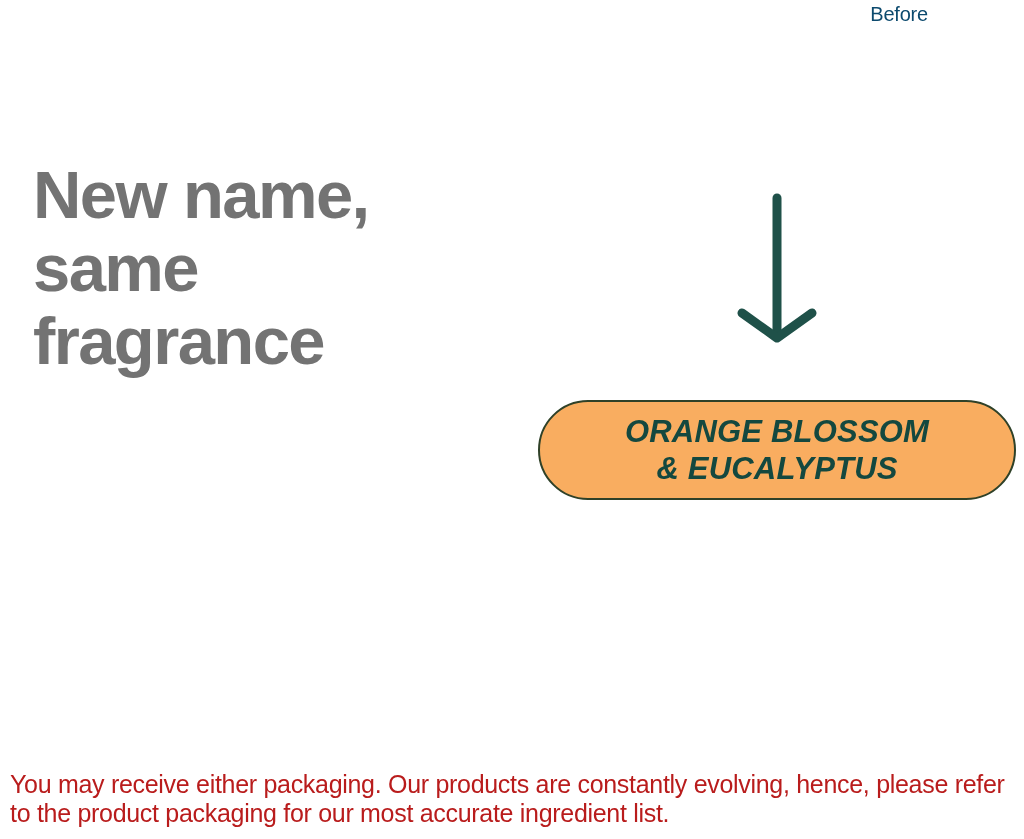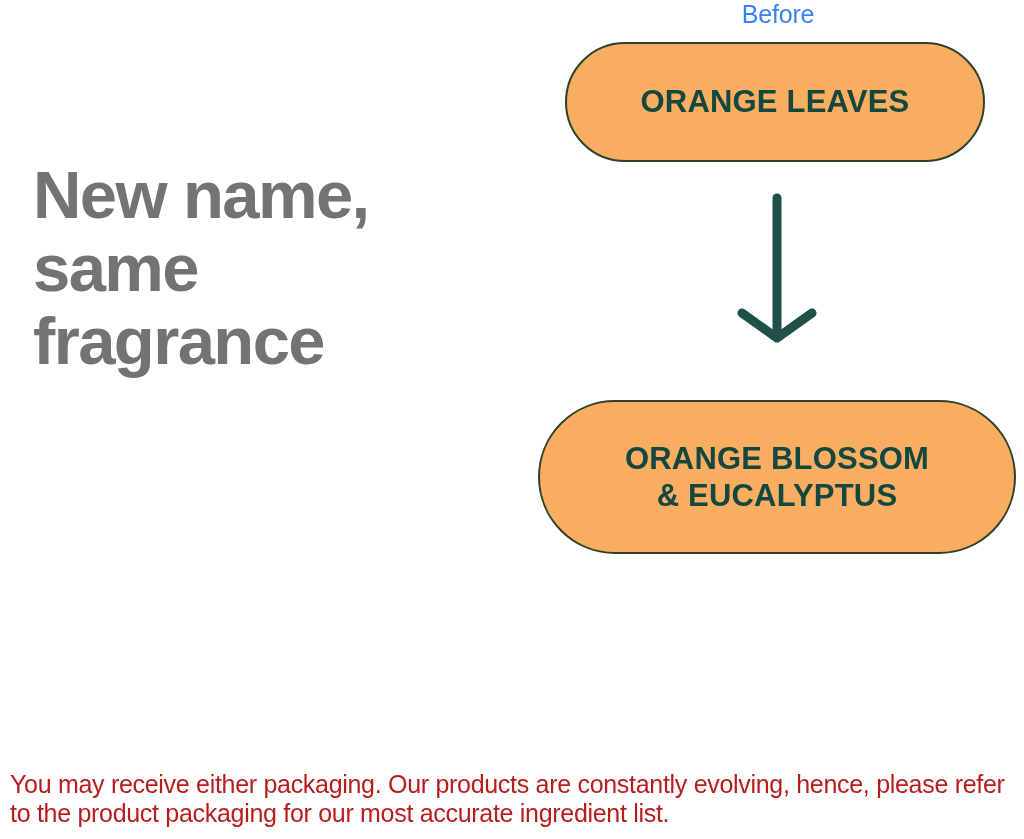--- a/index.html
+++ b/index.html
@@ -36,26 +36,26 @@
   .stage {
     position: absolute;
     left: 0;
     top: 0;
     width: 1024px;
     height: 560px;
   }
 
   .stage-label {
     position: absolute;
-    color: #3b82f6;
+    color: #0c4a6e;
     font-family: "Liberation Sans", sans-serif;
     font-weight: normal;
-    font-size: 25px;
+    font-size: 20px;
     line-height: 30px;
-    text-align: center;
+    text-align: right;
     letter-spacing: -0.2px;
   }
   .label-before {
     left: 628px;
     top: -1px;
     width: 300px;
   }
   .label-after {
     left: 628px;
     top: 360px;
@@ -82,24 +82,25 @@
     top: 42px;
     width: 420px;
     height: 120px;
     font-size: 31px;
     line-height: 36px;
   }
   .pill-after {
     left: 538px;
     top: 400px;
     width: 478px;
-    height: 154px;
+    height: 100px;
     font-size: 31px;
     line-height: 37px;
     white-space: pre-line;
+    font-style: italic;
   }
 
   .arrow-wrap {
     position: absolute;
     left: 700px;
     top: 180px;
     width: 160px;
     height: 175px;
   }
   .arrow-wrap svg {
@@ -126,23 +127,20 @@
 <body>
 
 <div class="headline">New name,
 same
 fragrance</div>
 
 <div class="stage">
 
   <div class="stage-label label-before">Before</div>
 
-  <div class="pill pill-before">
-    <span>ORANGE LEAVES</span>
-  </div>
 
   <div class="arrow-wrap">
     <svg viewBox="0 0 160 175" xmlns="http://www.w3.org/2000/svg" aria-hidden="true">
       <g fill="none" stroke="#1F5149" stroke-width="9" stroke-linecap="round" stroke-linejoin="round">
         <line x1="77" y1="18" x2="77" y2="155"></line>
         <polyline points="42,133 77,158 112,133"></polyline>
       </g>
     </svg>
   </div>
 

